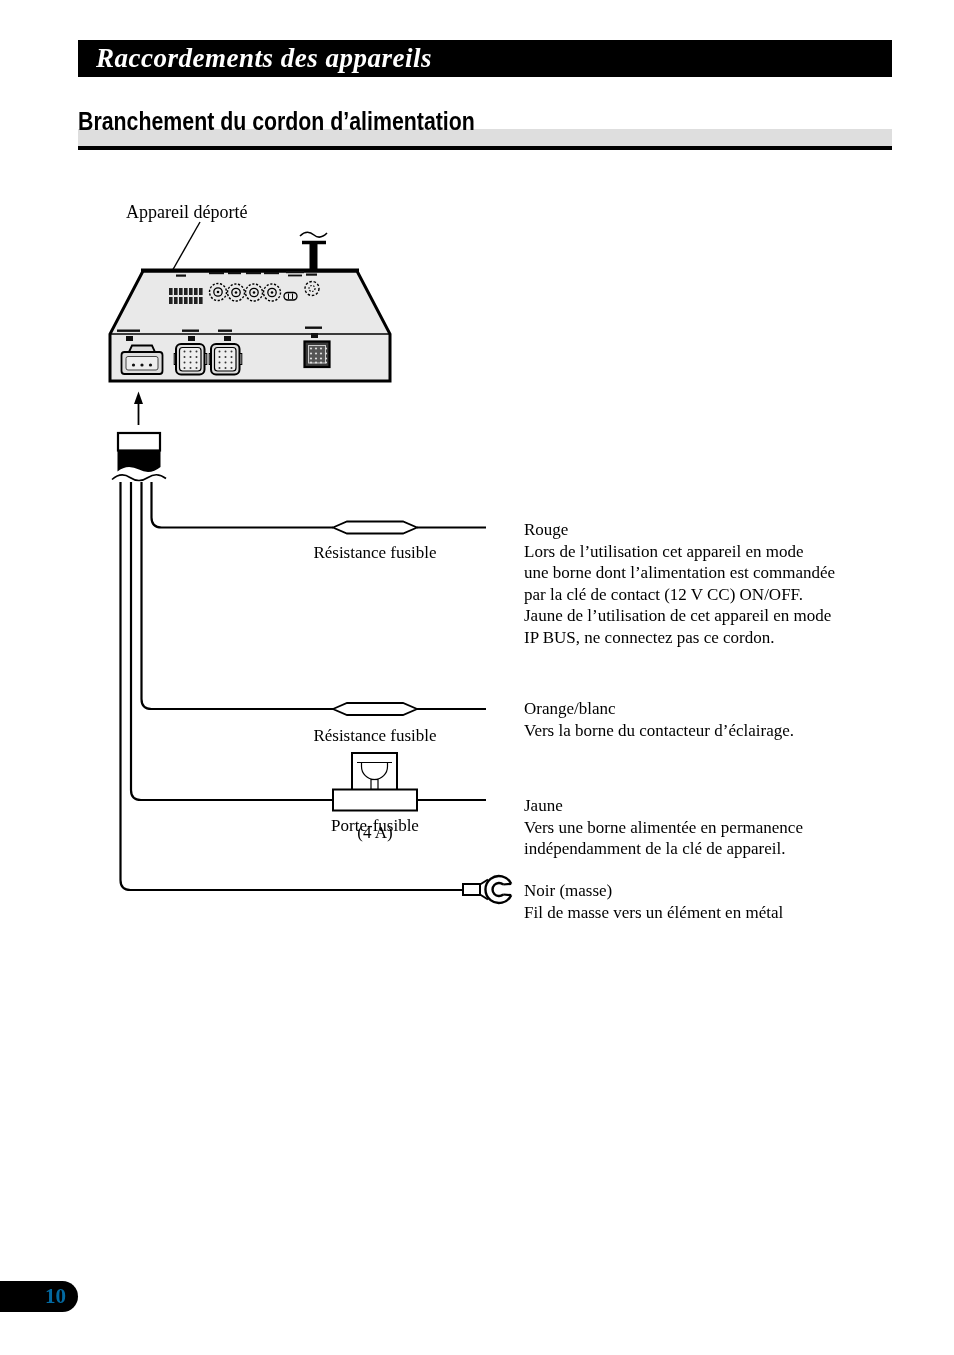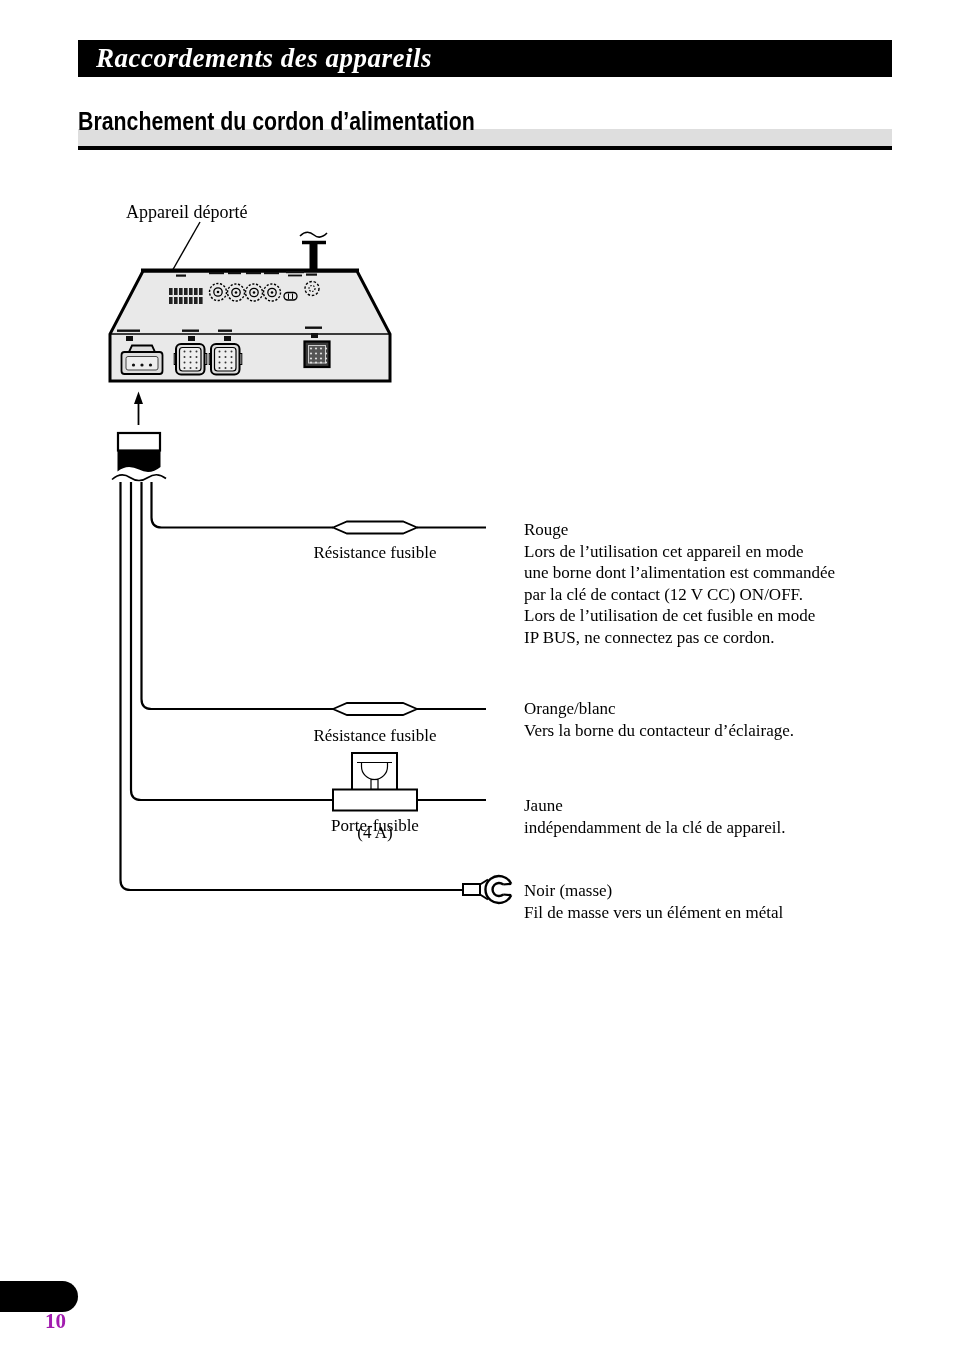--- a/index.html
+++ b/index.html
@@ -24,22 +24,22 @@
   }
   
   .dlabel{font-size:17px;line-height:20px;white-space:nowrap;}
   .centered{transform:translateX(-50%);text-align:right;}
   
   .note{left:524px;width:400px;font-size:17px;line-height:21.5px;}
   .note div{white-space:nowrap;}
   
   #page-pill{left:0;top:1281px;width:78px;height:31px;background:#000;
     border-radius:0 16px 16px 0;}
-  #page-num{left:0;top:1281px;width:66px;height:31px;line-height:30px;color:#a21caf;
-    font-weight:bold;font-size:21px;text-align:right;margin-top:25px;}
+  #page-num{left:0;top:1281px;width:66px;height:31px;line-height:30px;color:#0369a1;
+    font-weight:bold;font-size:21px;text-align:right;}
 </style>
 </head>
 <body>
 
 <div id="page">
 
   <div class="abs" id="header-bar"></div>
   <div class="abs" id="header-title">Raccordements des appareils</div>
 
   <div class="abs" id="section-graybar"></div>
@@ -253,31 +253,32 @@
   <div class="abs dlabel centered" style="left:375px;top:726px">Résistance fusible</div>
 
   <div class="abs dlabel centered" style="left:375px;top:816px">Porte-fusible</div>
   <div class="abs dlabel centered" style="left:375px;top:823px">(4 A)</div>
 
   <div class="abs note" style="top:519px">
     <div>Rouge</div>
     <div>Lors de l’utilisation cet appareil en mode</div>
     <div>une borne dont l’alimentation est commandée</div>
     <div>par la clé de contact (12 V CC) ON/OFF.</div>
-    <div>Lors de l’utilisation de cet fusible en mode</div>
+    <div>Jaune de l’utilisation de cet appareil en mode</div>
     <div>IP BUS, ne connectez pas ce cordon.</div>
   </div>
 
   <div class="abs note" style="top:698px">
     <div>Orange/blanc</div>
     <div>Vers la borne du contacteur d’éclairage.</div>
   </div>
 
   <div class="abs note" style="top:795px">
     <div>Jaune</div>
+    <div>Vers une borne alimentée en permanence</div>
     <div>indépendamment de la clé de appareil.</div>
   </div>
 
   <div class="abs note" style="top:880px">
     <div>Noir (masse)</div>
     <div>Fil de masse vers un élément en métal</div>
   </div>
 
   <div class="abs" id="page-pill"></div>
   <div class="abs" id="page-num">10</div>

